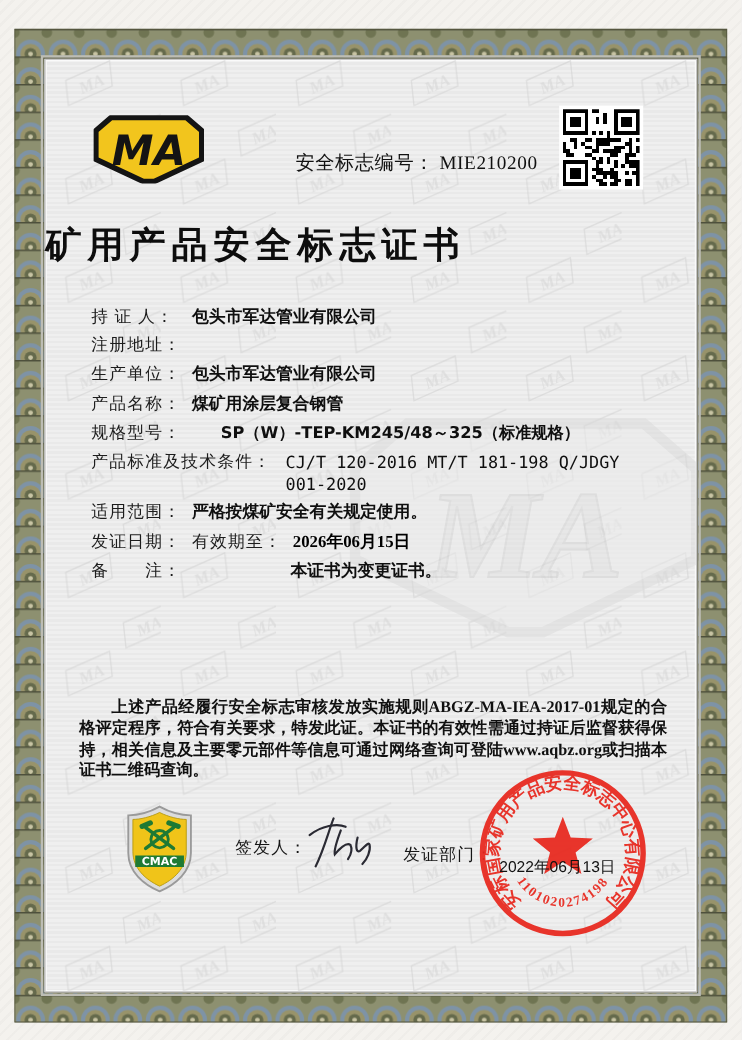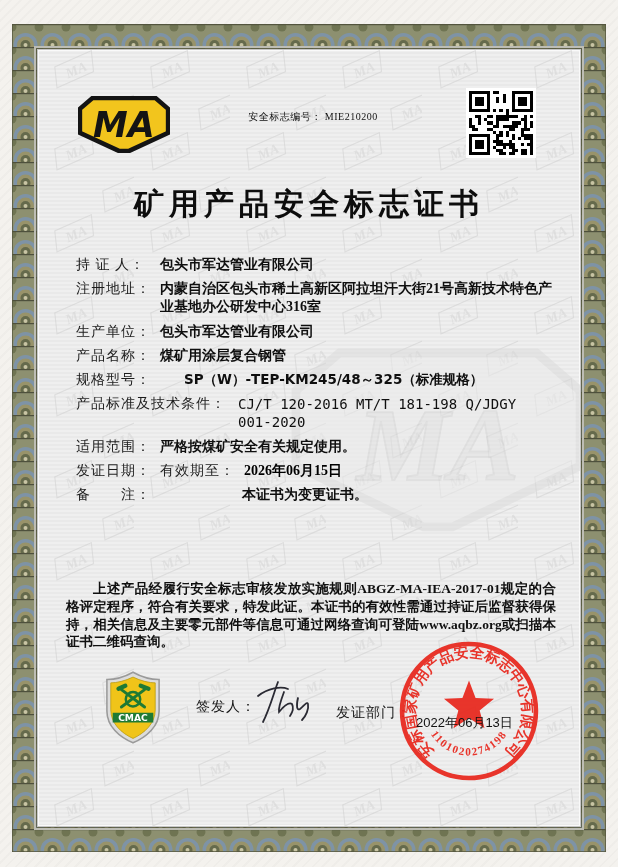--- a/index.html
+++ b/index.html
@@ -22,27 +22,27 @@
       #ececec;
     border:1px solid #c6c6c6;
     box-shadow:inset 0 0 0 1px #fafafa;
     box-sizing:border-box;
   }
   .wm-svg{position:absolute;left:0;top:0;z-index:0;pointer-events:none;}
   .content{position:absolute;inset:0;z-index:3;}
 
   .ma-logo{position:absolute;left:40px;top:46px;}
   .certno-line{
-    position:absolute;left:140px;top:60px;width:270px;text-align:center;
-    font-size:10px;color:#111;letter-spacing:0.5px;
+    position:absolute;left:140px;top:76px;width:270px;text-align:right;
+    font-size:16px;color:#111;letter-spacing:0.5px;
   }
   .qr{position:absolute;left:428px;top:38px;background:#fff;padding:3px;}
 
   .cert-title{
-    position:absolute;left:0;top:134px;width:100%;text-align:center;
+    position:absolute;left:0;top:134px;width:100%;text-align:left;
     font-size:30px;font-weight:bold;color:#0d0d0d;letter-spacing:5px;
     font-family:"Liberation Serif","DejaVu Serif",serif;
   }
 
   .fields{position:absolute;left:38px;top:206px;width:476px;}
   .frow{display:flex;margin-bottom:6px;font-size:14px;line-height:1.3;}
   .flabel{flex:none;width:84px;color:#1c1c1c;letter-spacing:1px;white-space:pre;}
   .flabel.wide{width:auto;margin-right:12px;}
   .fvalue{flex:1;font-weight:600;color:#0f0f0f;}
   .fvalue.mono{font-family:"DejaVu Sans Mono","Liberation Mono",monospace;font-weight:500;letter-spacing:0;}
@@ -257,21 +257,20 @@
 
       <div class="cert-title">矿用产品安全标志证书</div>
 
       <div class="fields">
         <div class="frow">
           <span class="flabel">持 证 人：</span>
           <span class="fvalue">包头市军达管业有限公司</span>
         </div>
         <div class="frow">
           <span class="flabel">注册地址：</span>
-          <span class="fvalue">内蒙自治区包头市稀土高新区阿拉坦汗大街21号高新技术特色产业基地办公研发中心316室</span>
         </div>
         <div class="frow">
           <span class="flabel">生产单位：</span>
           <span class="fvalue">包头市军达管业有限公司</span>
         </div>
         <div class="frow">
           <span class="flabel">产品名称：</span>
           <span class="fvalue">煤矿用涂层复合钢管</span>
         </div>
         <div class="frow">

